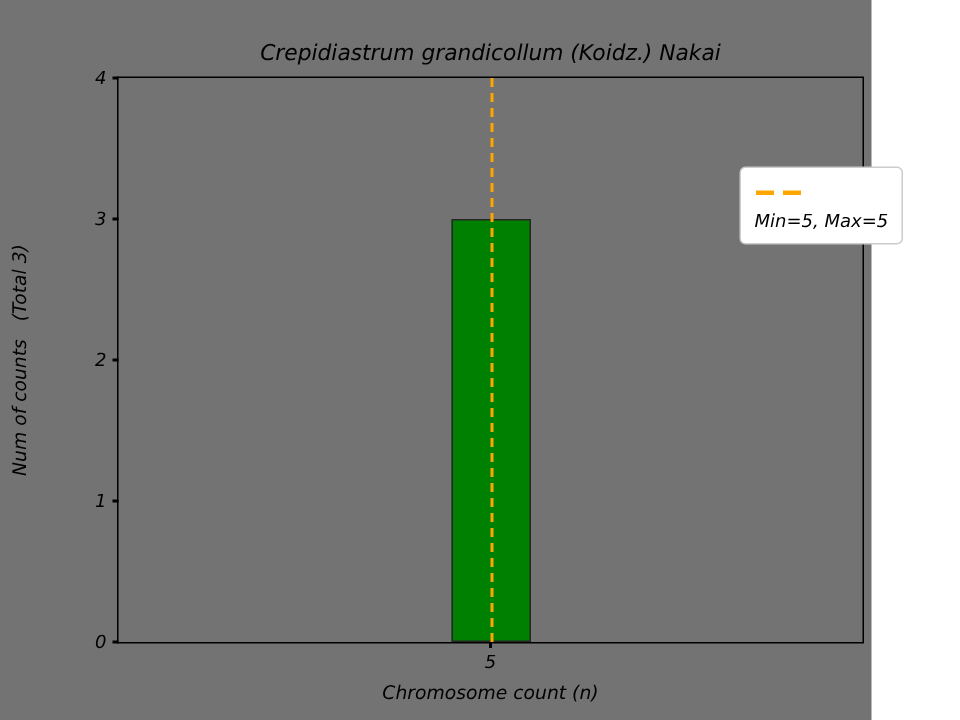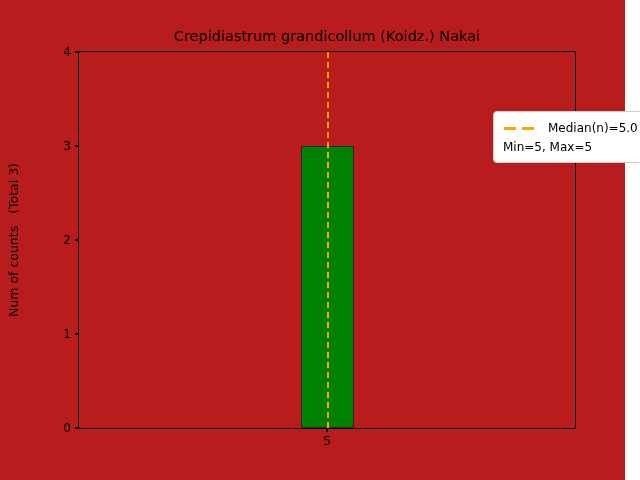--- a/index.html
+++ b/index.html
@@ -9,23 +9,24 @@
   body {
     width: 640px;
     height: 480px;
     background: #ffffff;
     font-family: "DejaVu Sans", sans-serif;
     overflow: hidden;
   }
 
   #figure {
     position: relative;
-    width: 625px;
+    width: 581px;
     height: 480px;
-    background: #b91c1c;
+    background: #737373;
+    font-style: italic;
   }
 
   
   #chart-title {
     position: absolute;
     left: 78px;
     top: 28px;
     width: 498px;
     text-align: center;
     font-size: 14.5px;
@@ -210,21 +211,20 @@
     <div class="bar" style="left: 221.5px; width: 53px; top: 94px; height: 282px; background: rgb(0, 128, 0); border-color: rgb(38, 38, 38);"></div>
         <div class="median-line" style="left: 248px; border-left-color: rgb(255, 165, 0);"></div>
       </div>
 
     <div id="legend">
       <div class="legend-row">
         <span class="legend-key">
           <span class="dash d1" style="background: rgb(255, 165, 0);"></span>
             <span class="dash d2" style="background: rgb(255, 165, 0);"></span>
         </span>
-        <span class="legend-text">Median(n)=5.0</span>
       </div>
       <div class="legend-row second">
         <span class="legend-text">Min=5, Max=5</span>
       </div>
     </div>
 
   <div class="ytick" style="top: 376px;">
         <span class="tickmark"></span>
         <span class="ticklabel">0</span>
       </div>
@@ -243,14 +243,15 @@
       <div class="ytick" style="top: 0px;">
         <span class="tickmark"></span>
         <span class="ticklabel">4</span>
       </div>
       <div class="xtick" style="left: 248px; top: 376px;">
         <span class="tickmark"></span>
         <span class="ticklabel">5</span>
       </div>
     </div>
 
+  <div id="xlabel">Chromosome count (n)</div>
 
 </div>
 
 </body></html>

